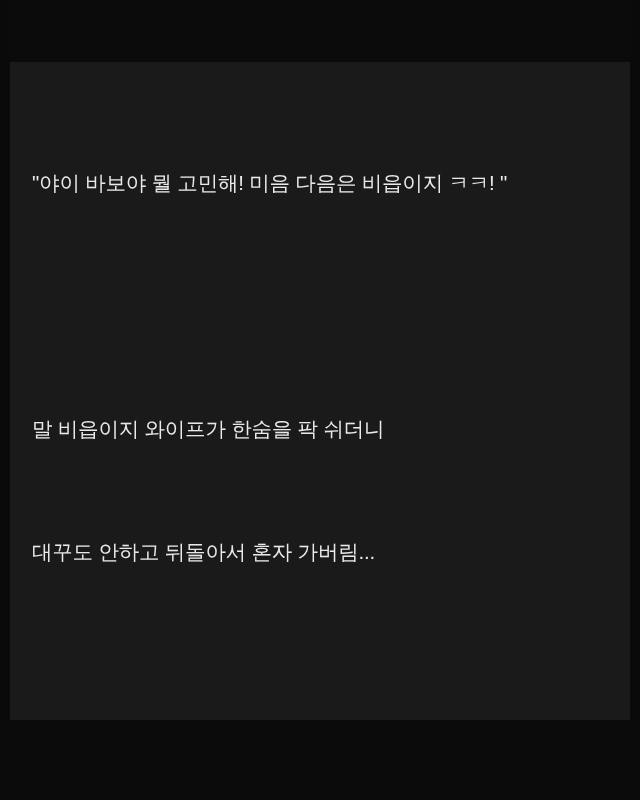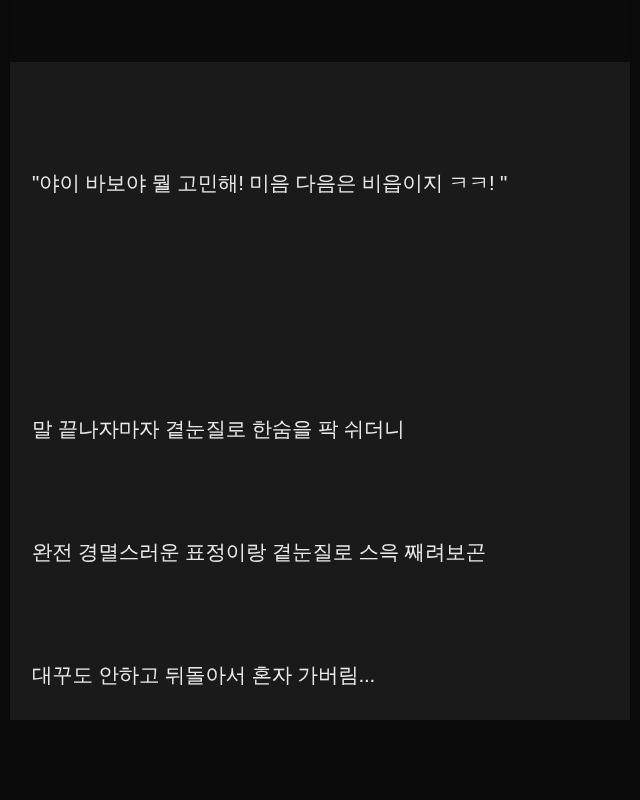--- a/index.html
+++ b/index.html
@@ -87,19 +87,18 @@
   <div class="top-band"></div>
   <div class="gutter-left"></div>
   <div class="gutter-right"></div>
   <div class="bottom-band"></div>
 
   <div class="content">
     <p class="para">
       <span class="line">"야이 바보야 뭘 고민해! 미음 다음은 비읍이지 ㅋㅋ! "</span>
     </p>
     <p class="para gap-before">
-      <span class="line">말 끝나자마자 곁눈질로 한숨을 팍 쉬더니</span>
-      <span class="line">완전 경멸스러운 표정이랑 곁눈질로 스윽 째려보곤</span>
+      <span class="line">말 비읍이지 와이프가 한숨을 팍 쉬더니</span>
       <span class="line">대꾸도 안하고 뒤돌아서 혼자 가버림...</span>
     </p>
 
   </div>
 </div>
 
 </body></html>

